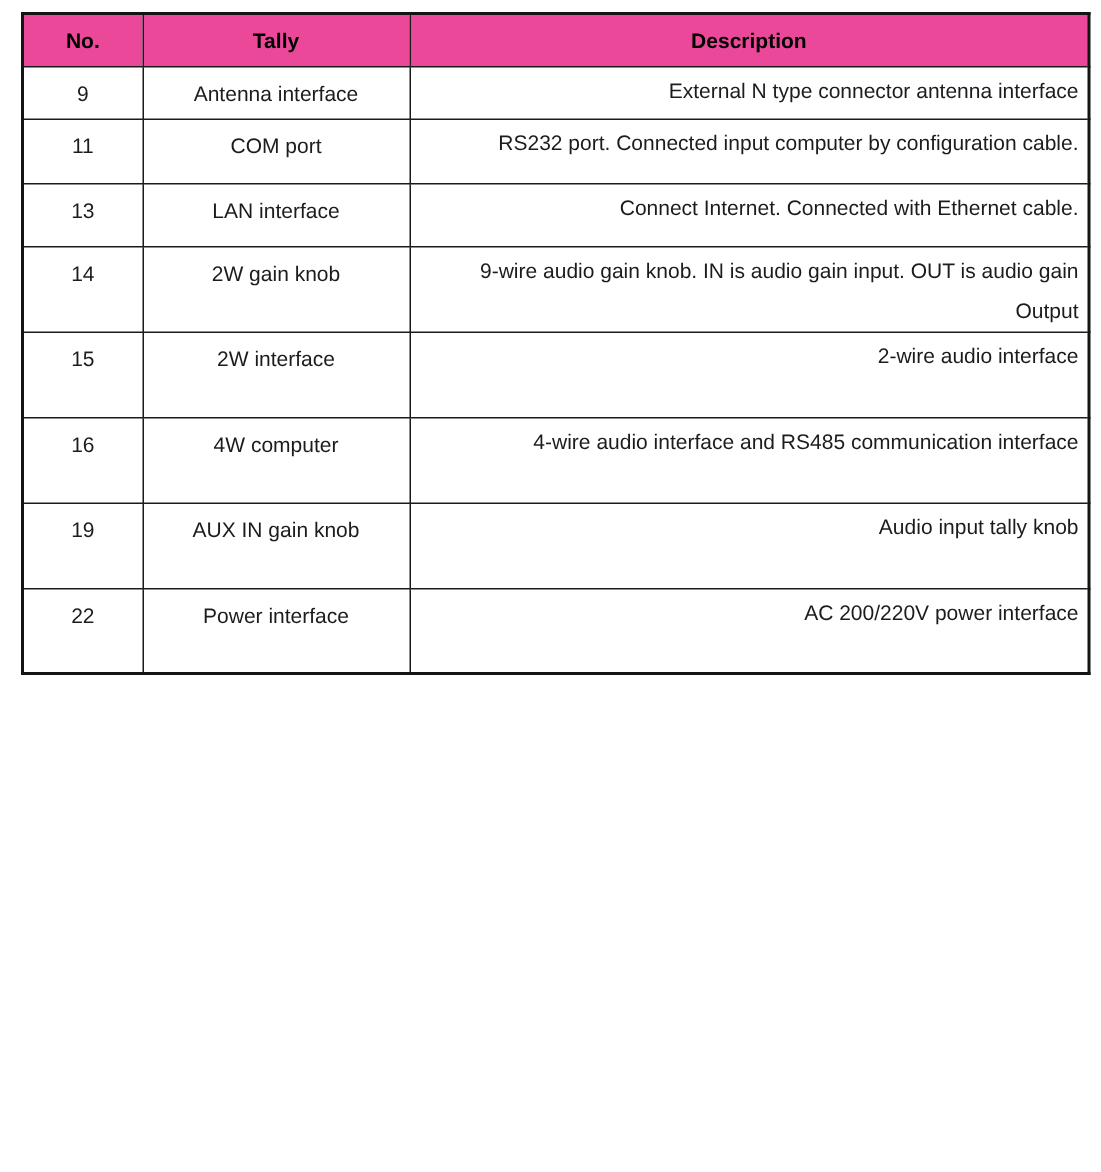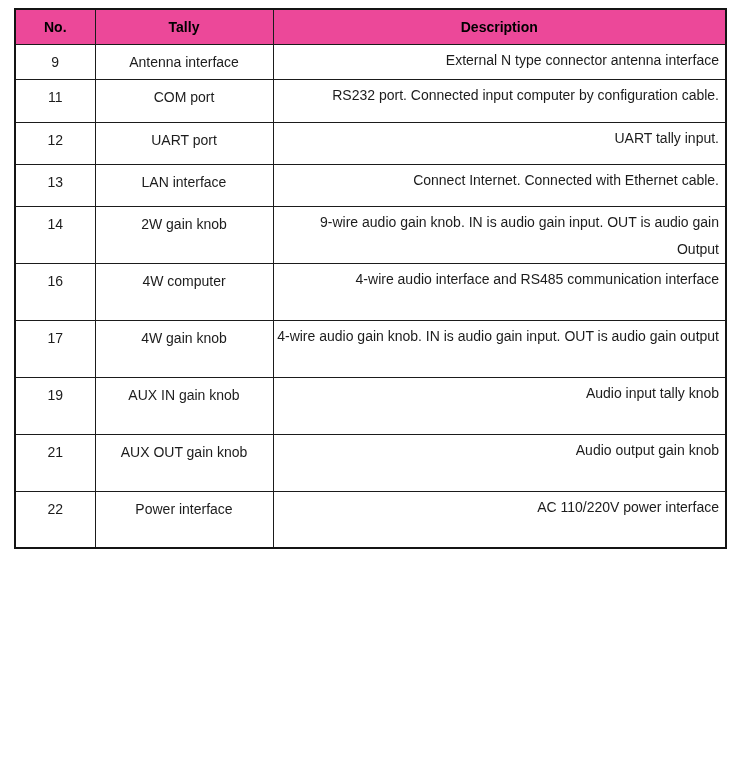--- a/index.html
+++ b/index.html
@@ -101,54 +101,44 @@
         <td class="cell-no">9</td>
         <td class="cell-item">Antenna interface</td>
         <td class="cell-desc">External N type connector antenna interface</td>
       </tr>
       <tr>
         <td class="cell-no">11</td>
         <td class="cell-item">COM port</td>
         <td class="cell-desc">RS232 port. Connected input computer by configuration cable.</td>
       </tr>
       <tr>
-        <td class="cell-no">12</td>
-        <td class="cell-item">UART port</td>
-        <td class="cell-desc">UART tally input.</td>
-      </tr>
-      <tr>
         <td class="cell-no">13</td>
         <td class="cell-item">LAN interface</td>
         <td class="cell-desc">Connect Internet. Connected with Ethernet cable.</td>
       </tr>
       <tr>
         <td class="cell-no">14</td>
         <td class="cell-item">2W gain knob</td>
         <td class="cell-desc">9-wire audio gain knob. IN is audio gain input. OUT is audio gain Output</td>
       </tr>
       <tr>
+        <td class="cell-no">15</td>
+        <td class="cell-item">2W interface</td>
+        <td class="cell-desc">2-wire audio interface</td>
+      </tr>
+      <tr>
         <td class="cell-no">16</td>
         <td class="cell-item">4W computer</td>
         <td class="cell-desc">4-wire audio interface and RS485 communication interface</td>
-      </tr>
-      <tr>
-        <td class="cell-no">17</td>
-        <td class="cell-item">4W gain knob</td>
-        <td class="cell-desc">4-wire audio gain knob. IN is audio gain input. OUT is audio gain output</td>
       </tr>
       <tr>
         <td class="cell-no">19</td>
         <td class="cell-item">AUX IN gain knob</td>
         <td class="cell-desc">Audio input tally knob</td>
       </tr>
       <tr>
-        <td class="cell-no">21</td>
-        <td class="cell-item">AUX OUT gain knob</td>
-        <td class="cell-desc">Audio output gain knob</td>
-      </tr>
-      <tr>
         <td class="cell-no">22</td>
         <td class="cell-item">Power interface</td>
-        <td class="cell-desc">AC 110/220V power interface</td>
+        <td class="cell-desc">AC 200/220V power interface</td>
       </tr>
     </tbody>
   </table>
 </div>
 
 </body></html>

